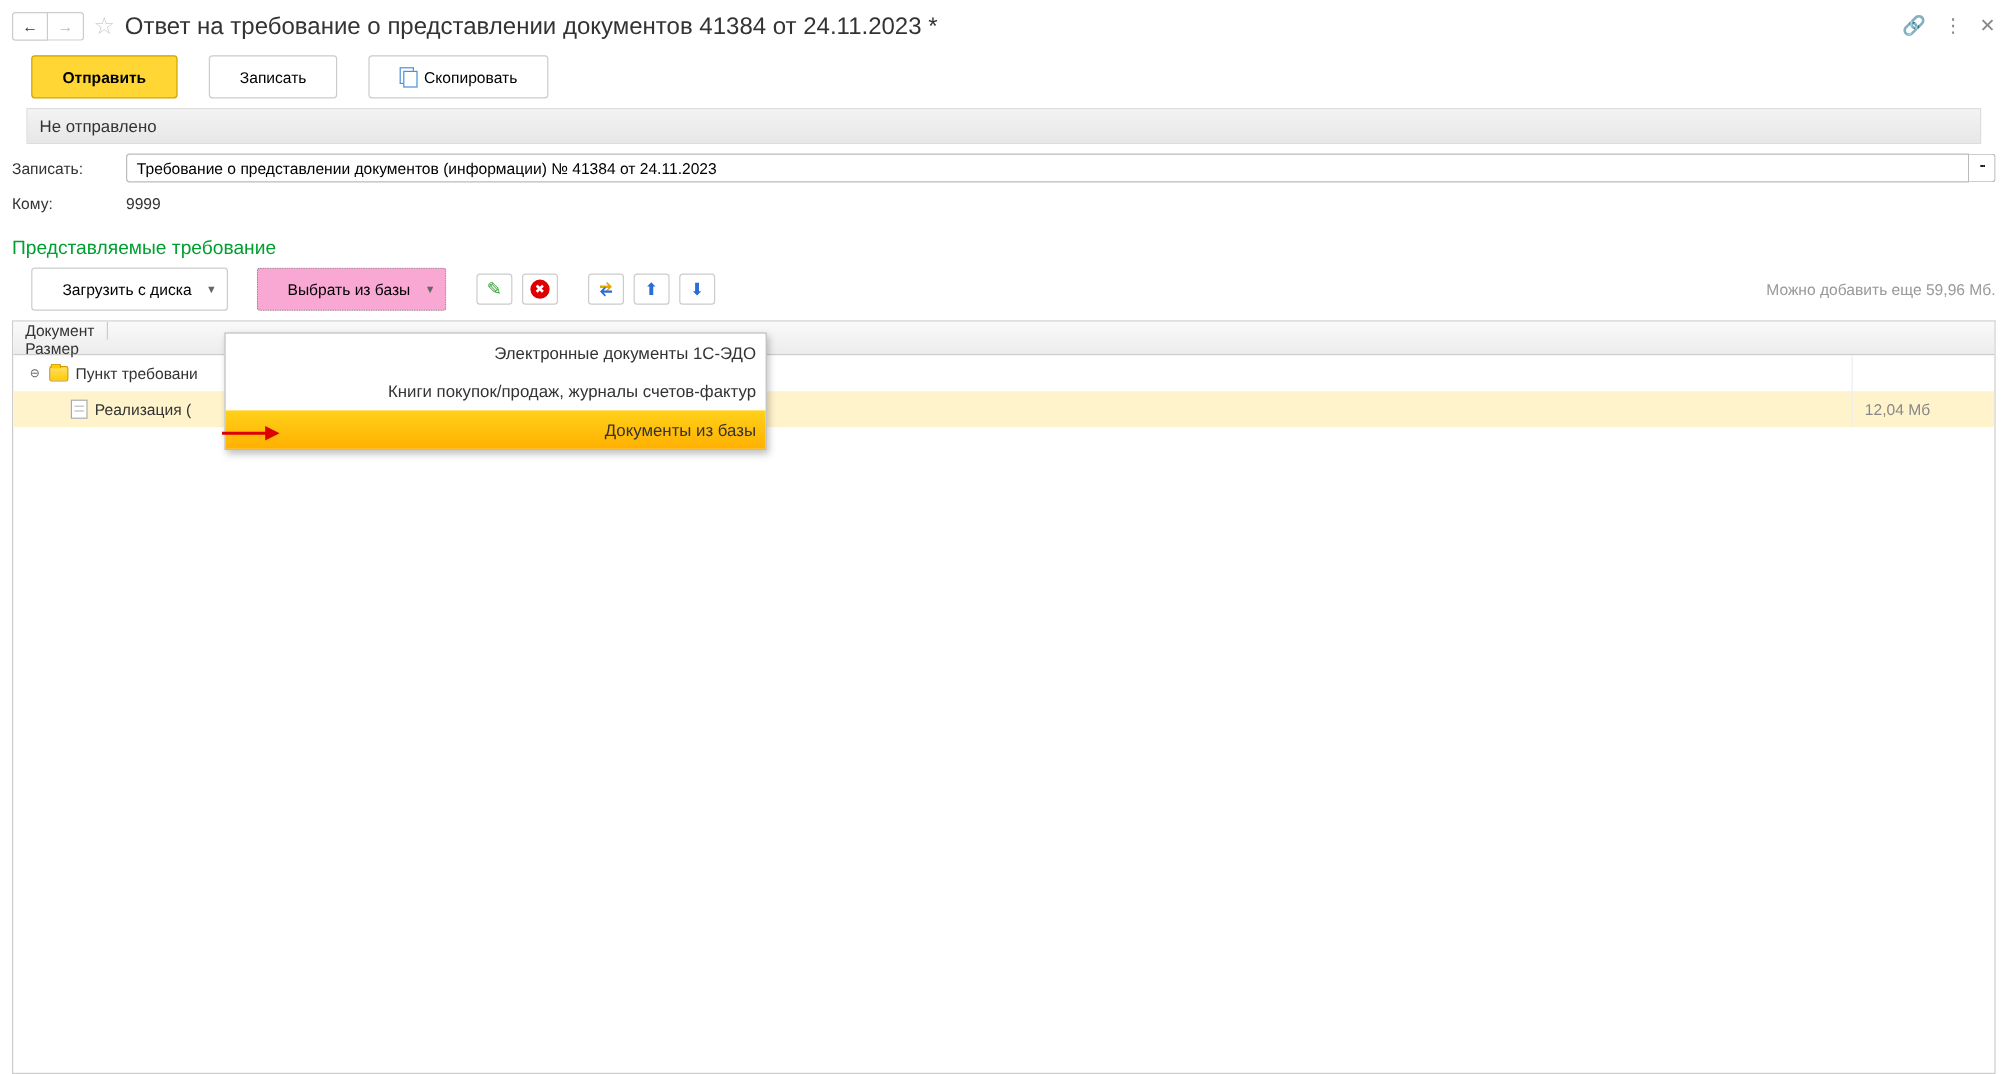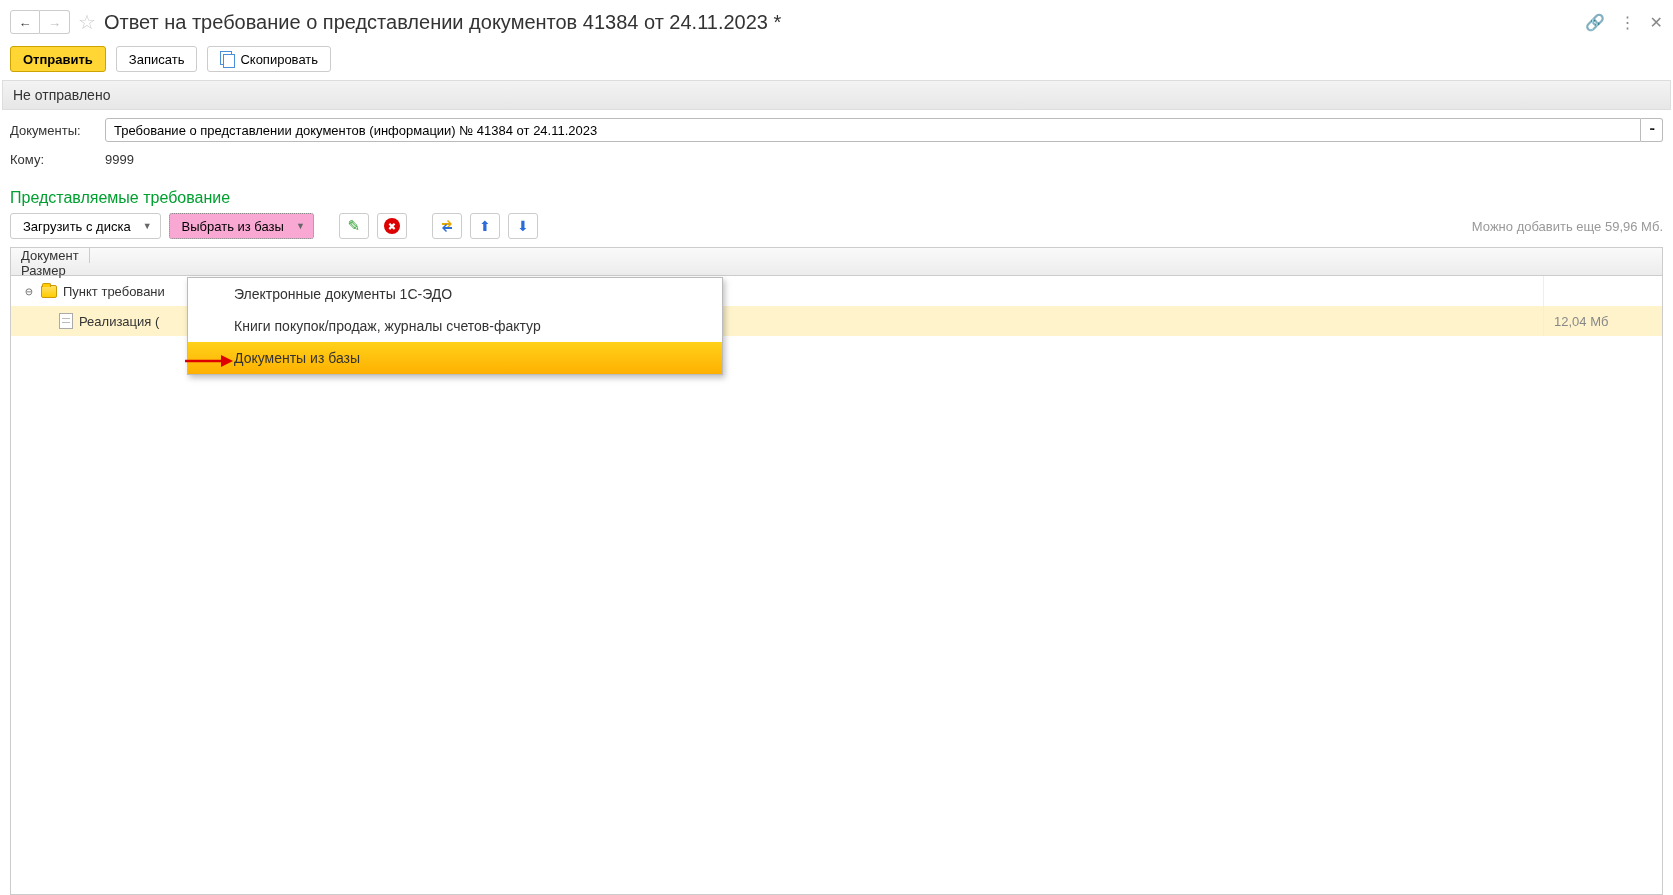--- a/index.html
+++ b/index.html
@@ -12,28 +12,28 @@
 .nav-btn { width: 30px; height: 24px; border: 1px solid #ccc; background: #fff; display: flex; align-items: center; justify-content: center; cursor: pointer; }
 .nav-btn.back { border-top-left-radius: 3px; border-bottom-left-radius: 3px; }
 .nav-btn.fwd  { border-top-right-radius: 3px; border-bottom-right-radius: 3px; border-left: none; color: #bbb; }
 .star { margin: 0 8px; color: #ccc; font-size: 20px; line-height: 1; }
 .title { font-size: 20px; color: #333; flex: 1; }
 .title-actions { display: flex; gap: 14px; align-items: center; color: #888; }
 .title-actions span { cursor: pointer; font-size: 16px; }
 
 
 .toolbar { padding: 8px 10px; display: flex; gap: 10px; }
-.btn { height: 26px; padding: 0 12px; border: 1px solid #ccc; border-radius: 3px; background: #fff; cursor: pointer; display: inline-flex; align-items: center; gap: 6px; font-size: 13px; }
+.btn { height: 36px; padding: 0 25px; border: 1px solid #ccc; border-radius: 3px; background: #fff; cursor: pointer; display: inline-flex; align-items: center; gap: 6px; font-size: 13px; margin-left: 16px; }
 .btn.primary { background: #ffd633; border-color: #cca300; font-weight: bold; }
 .btn .icon-copy { width: 14px; height: 16px; display: inline-block; position: relative; }
 .btn .icon-copy::before { content: ''; position: absolute; width: 10px; height: 12px; border: 1px solid #4a90d9; top: 0; left: 0; background: #fff; }
 .btn .icon-copy::after { content: ''; position: absolute; width: 10px; height: 12px; border: 1px solid #4a90d9; top: 3px; left: 3px; background: #fff; }
 
 
-.status { background: linear-gradient(#f3f3f3,#e7e7e7); border: 1px solid #ddd; padding: 6px 10px; margin: 0 2px; font-size: 14px; }
+.status { background: linear-gradient(#f3f3f3,#e7e7e7); border: 1px solid #ddd; padding: 6px 10px; margin: 0 22px; font-size: 14px; }
 
 
 .fields { padding: 8px 10px; }
 .field { display: flex; align-items: center; margin-bottom: 10px; }
 .field-label { width: 95px; color: #333; }
 .field-input-wrap { flex: 1; display: flex; }
 .field-input { flex: 1; height: 24px; border: 1px solid #bbb; border-radius: 3px 0 0 3px; padding: 0 8px; font-size: 13px; }
 .field-btn { width: 22px; height: 24px; border: 1px solid #bbb; border-left: none; border-radius: 0 3px 3px 0; background: #fff; cursor: pointer; font-weight: bold; letter-spacing: -2px; font-size: 10px; line-height: 8px; }
 .field-value { color: #333; }
 
@@ -48,21 +48,21 @@
 .icon-btn { width: 30px; height: 26px; border: 1px solid #ccc; border-radius: 3px; background: #fff; display: flex; align-items: center; justify-content: center; cursor: pointer; }
 .icon-btn.pencil::before { content: '✎'; color: #2a9d2a; font-size: 15px; }
 .icon-btn.delete::before { content: '✖'; color: #fff; background: #d00; border-radius: 50%; width: 16px; height: 16px; display: flex; align-items: center; justify-content: center; font-size: 10px; }
 .icon-btn.swap svg { width: 16px; height: 16px; }
 .icon-btn.up::before { content: '⬆'; color: #2a6dd9; font-size: 14px; }
 .icon-btn.down::before { content: '⬇'; color: #2a6dd9; font-size: 14px; }
 .sep { width: 1px; height: 22px; background: transparent; margin: 0 4px; }
 .quota { margin-left: auto; color: #999; font-size: 13px; }
 
 
-.dropdown { position: absolute; top: 277px; left: 187px; width: 536px; background: #fff; border: 1px solid #bbb; box-shadow: 2px 3px 6px rgba(0,0,0,0.25); z-index: 100; }
+.dropdown { position: absolute; top: 277px; left: 187px; width: 452px; background: #fff; border: 1px solid #bbb; box-shadow: 2px 3px 6px rgba(0,0,0,0.25); z-index: 100; text-align: right; }
 .dropdown-item { padding: 8px 8px 8px 46px; cursor: pointer; font-size: 14px; }
 .dropdown-item.hover { background: linear-gradient(#ffd11a,#ffb000); }
 .arrow-annotation { position: absolute; top: 352px; left: 185px; z-index: 101; pointer-events: none; }
 .arrow-annotation svg { display: block; }
 
 
 .table-wrap { margin: 0 10px; border: 1px solid #ccc; flex: 1; display: flex; flex-direction: column; overflow: hidden; min-height: 0; }
 .thead { display: flex; background: linear-gradient(#fafafa,#ececec); border-bottom: 1px solid #ccc; height: 28px; align-items: flex-start; flex-direction: column; }
 .th { padding: 0 10px; font-size: 13px; }
 .th-doc { flex: 1; border-right: 1px solid #ccc; height: 100%; display: flex; align-items: center; }
@@ -111,21 +111,21 @@
     <button class="btn">
       <span class="icon-copy"></span>
       <span>Скопировать</span>
     </button>
   </div>
 
   <div class="status">Не отправлено</div>
 
   <div class="fields">
     <div class="field">
-      <div class="field-label">Документы:</div>
+      <div class="field-label">Записать:</div>
       <div class="field-input-wrap">
         <input class="field-input" value="Требование о представлении документов (информации) № 41384 от 24.11.2023" style="">
         <button class="field-btn">···</button>
       </div>
     </div>
     <div class="field">
       <div class="field-label">Кому:</div>
       <div class="field-value">9999</div>
     </div>
   </div>

